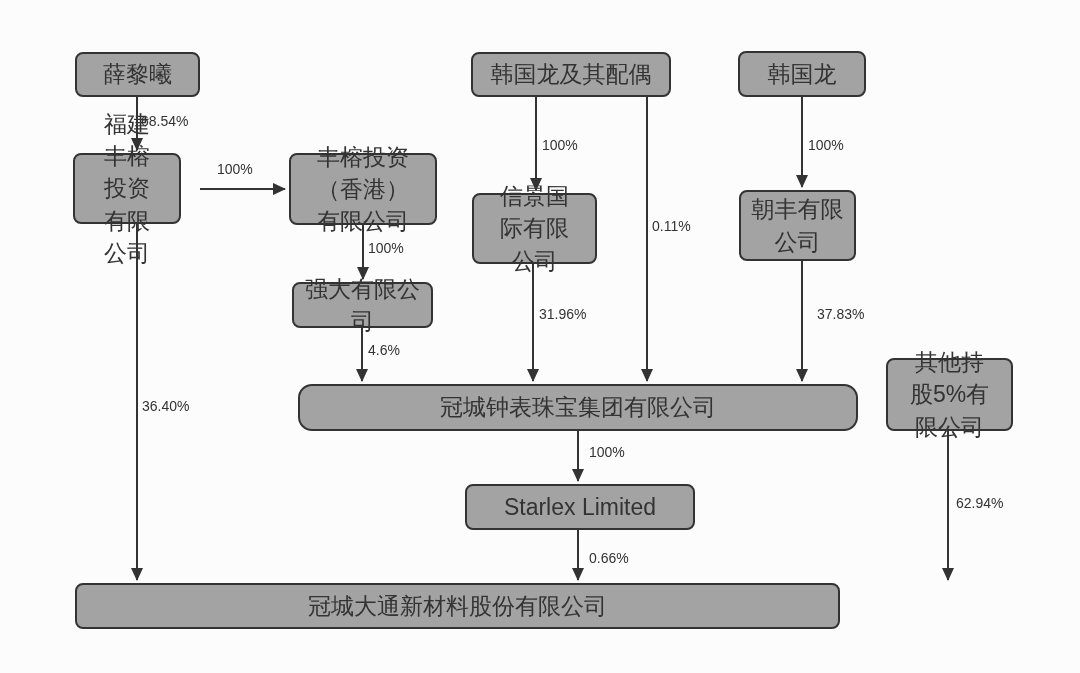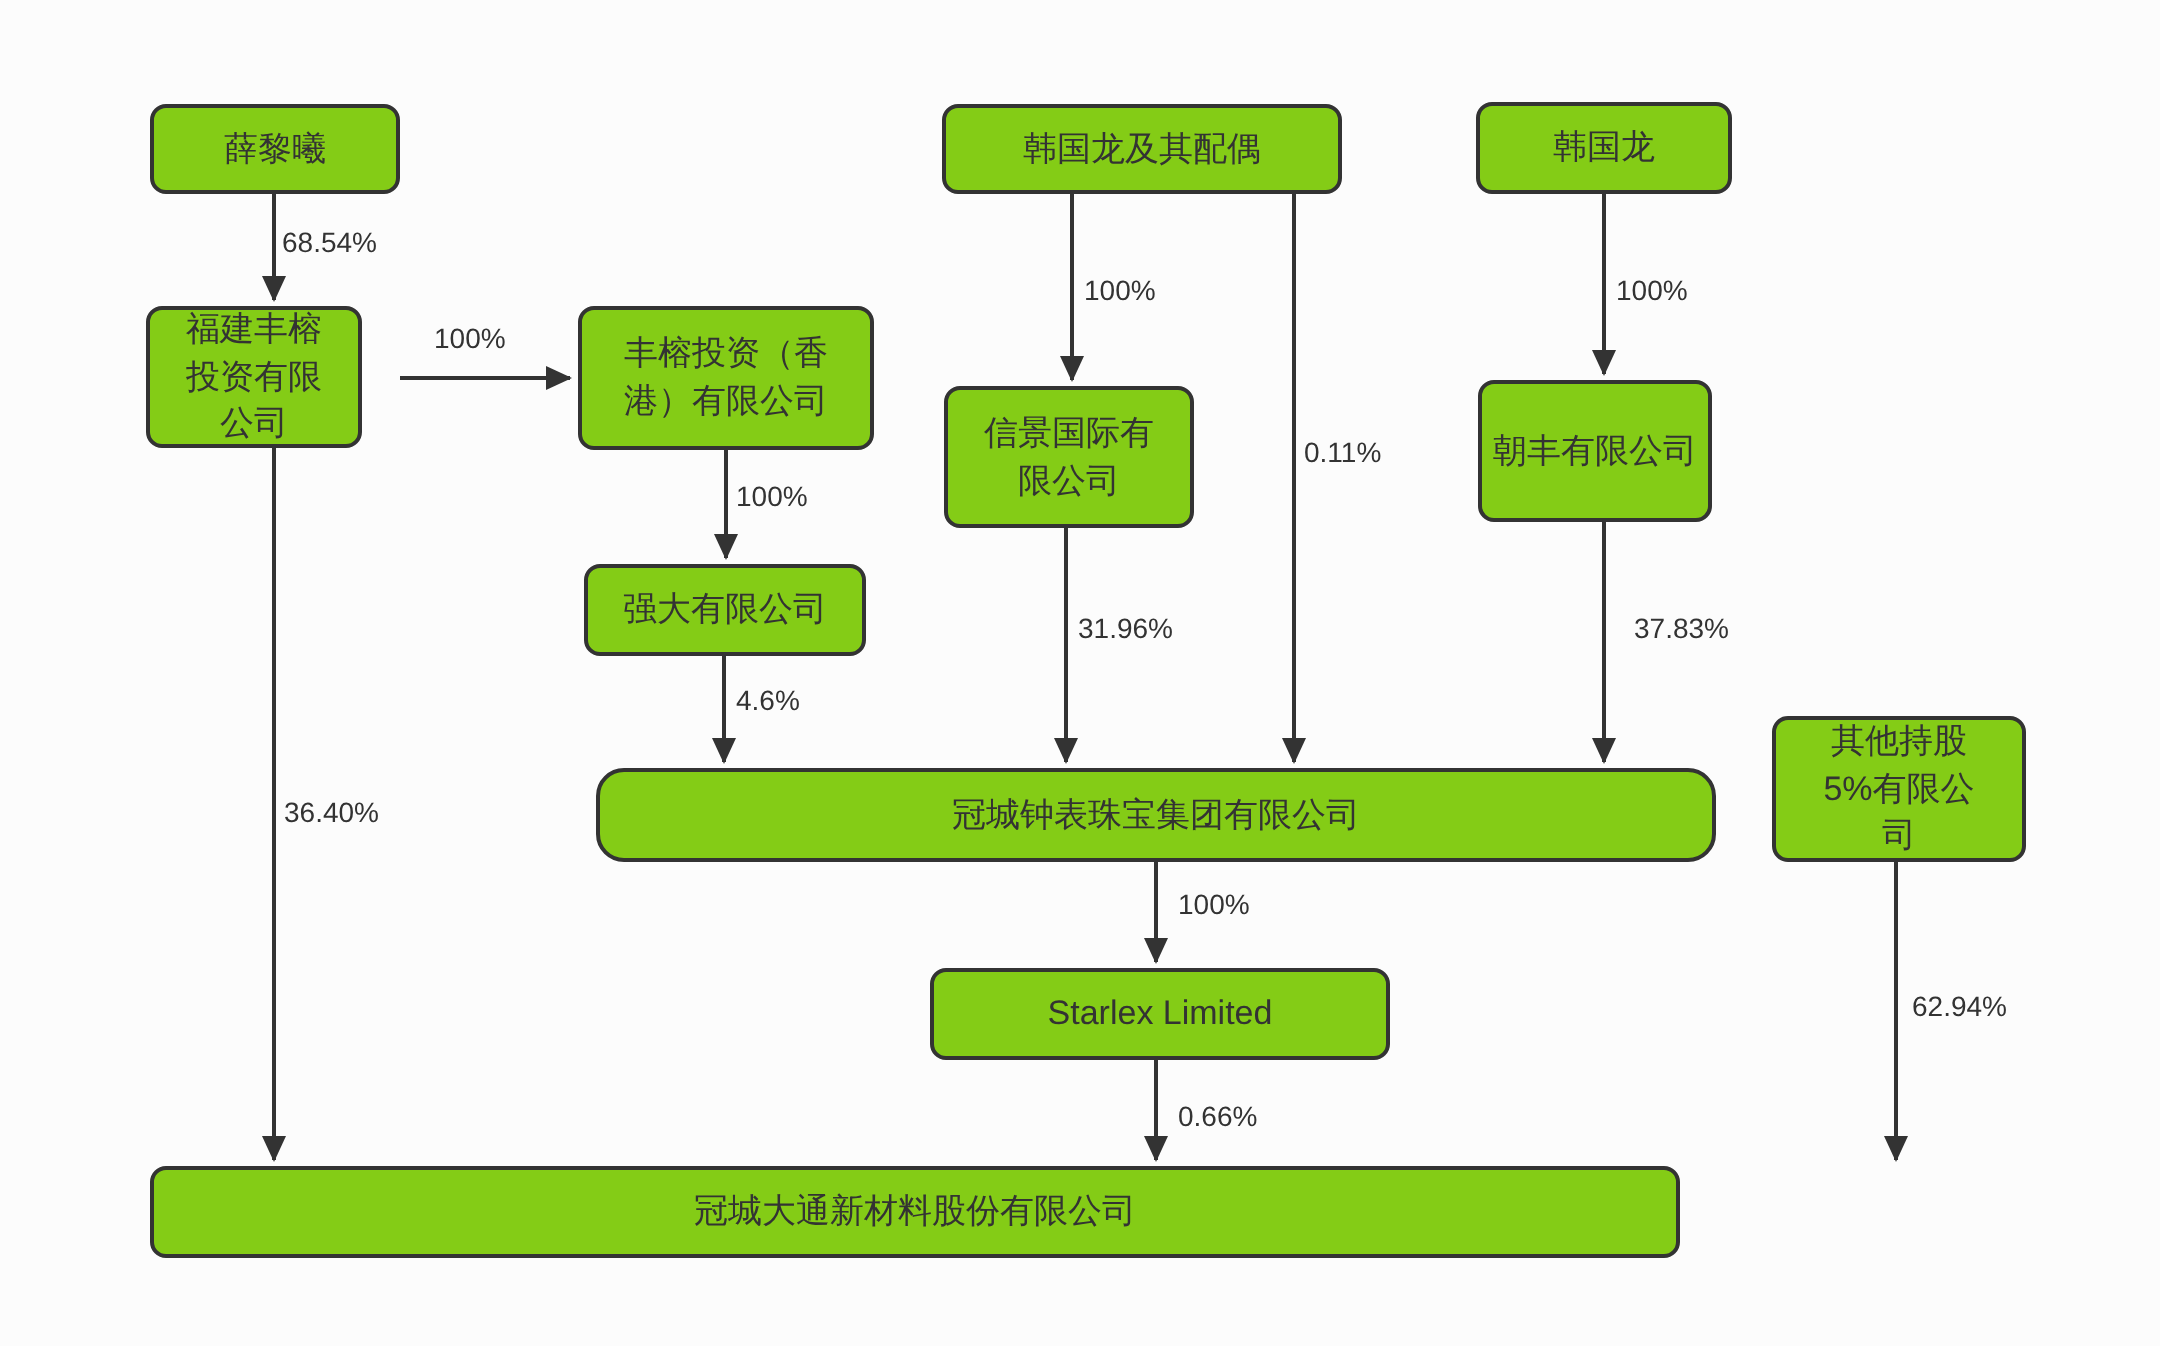--- a/index.html
+++ b/index.html
@@ -20,23 +20,23 @@
     left: 0;
     top: 0;
     width: 1080px;
     height: 673px;
   }
   .node {
     position: absolute;
     box-sizing: border-box;
     border: 2px solid #333333;
     border-radius: 8px;
-    background: #84cc16;
+    background: #a3a3a3;
     color: #333333;
-    font-size: 17px;
+    font-size: 23px;
     line-height: 1.4;
     text-align: center;
     display: flex;
     align-items: center;
     justify-content: center;
   }
   .edge-label {
     position: absolute;
     color: #333333;
     font-size: 14px;

